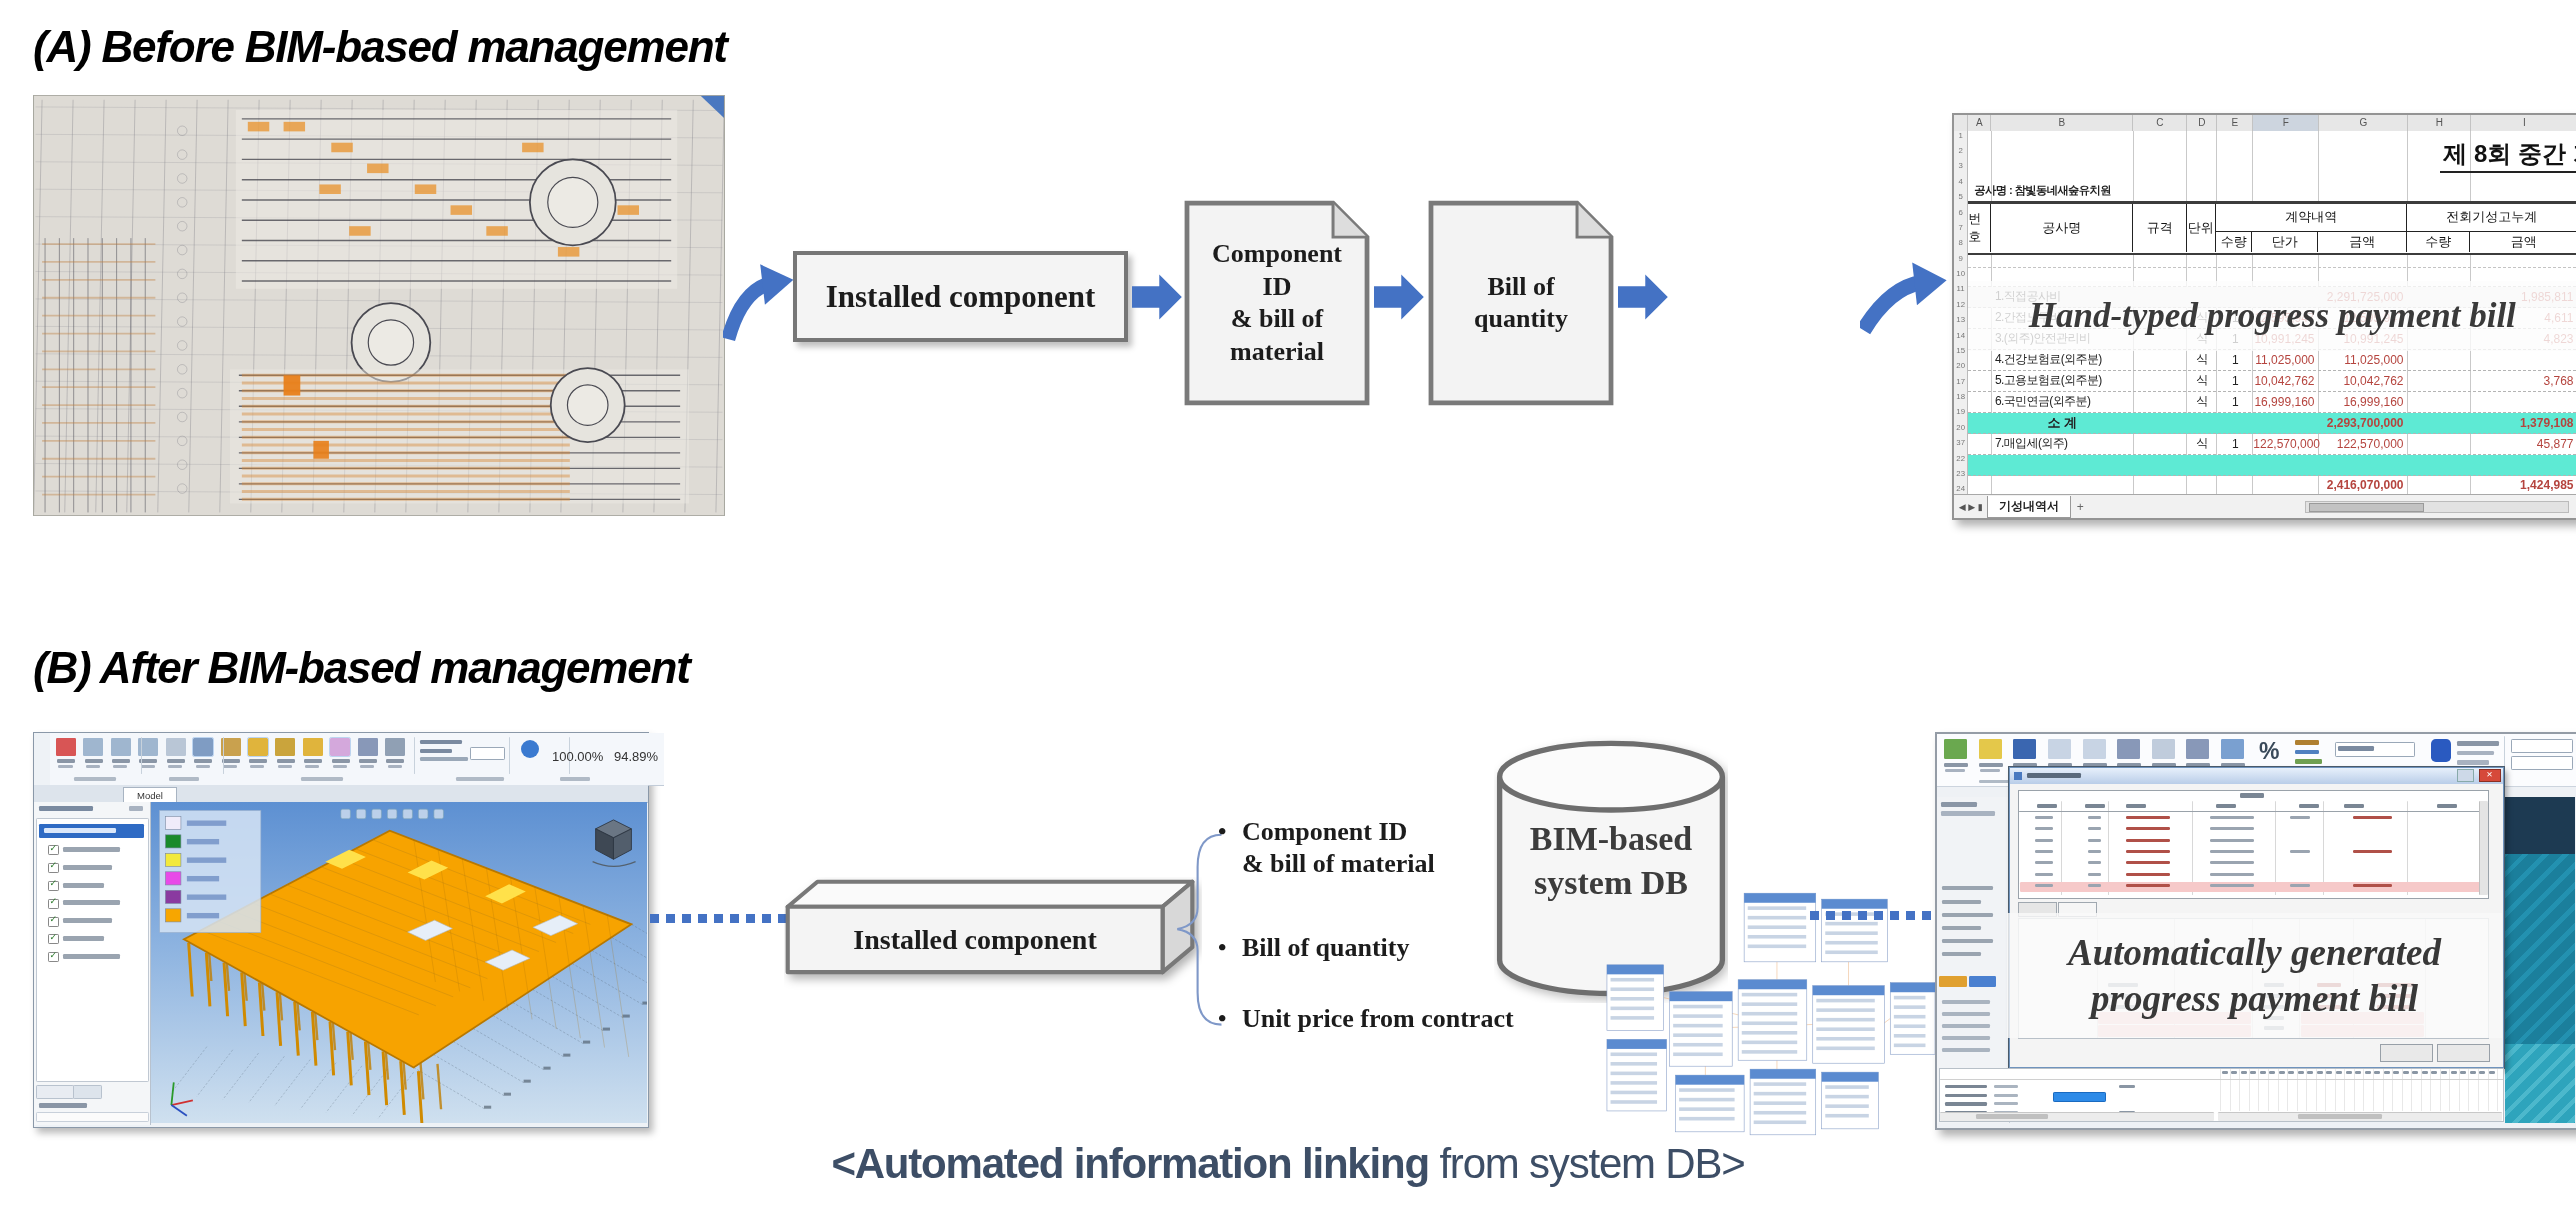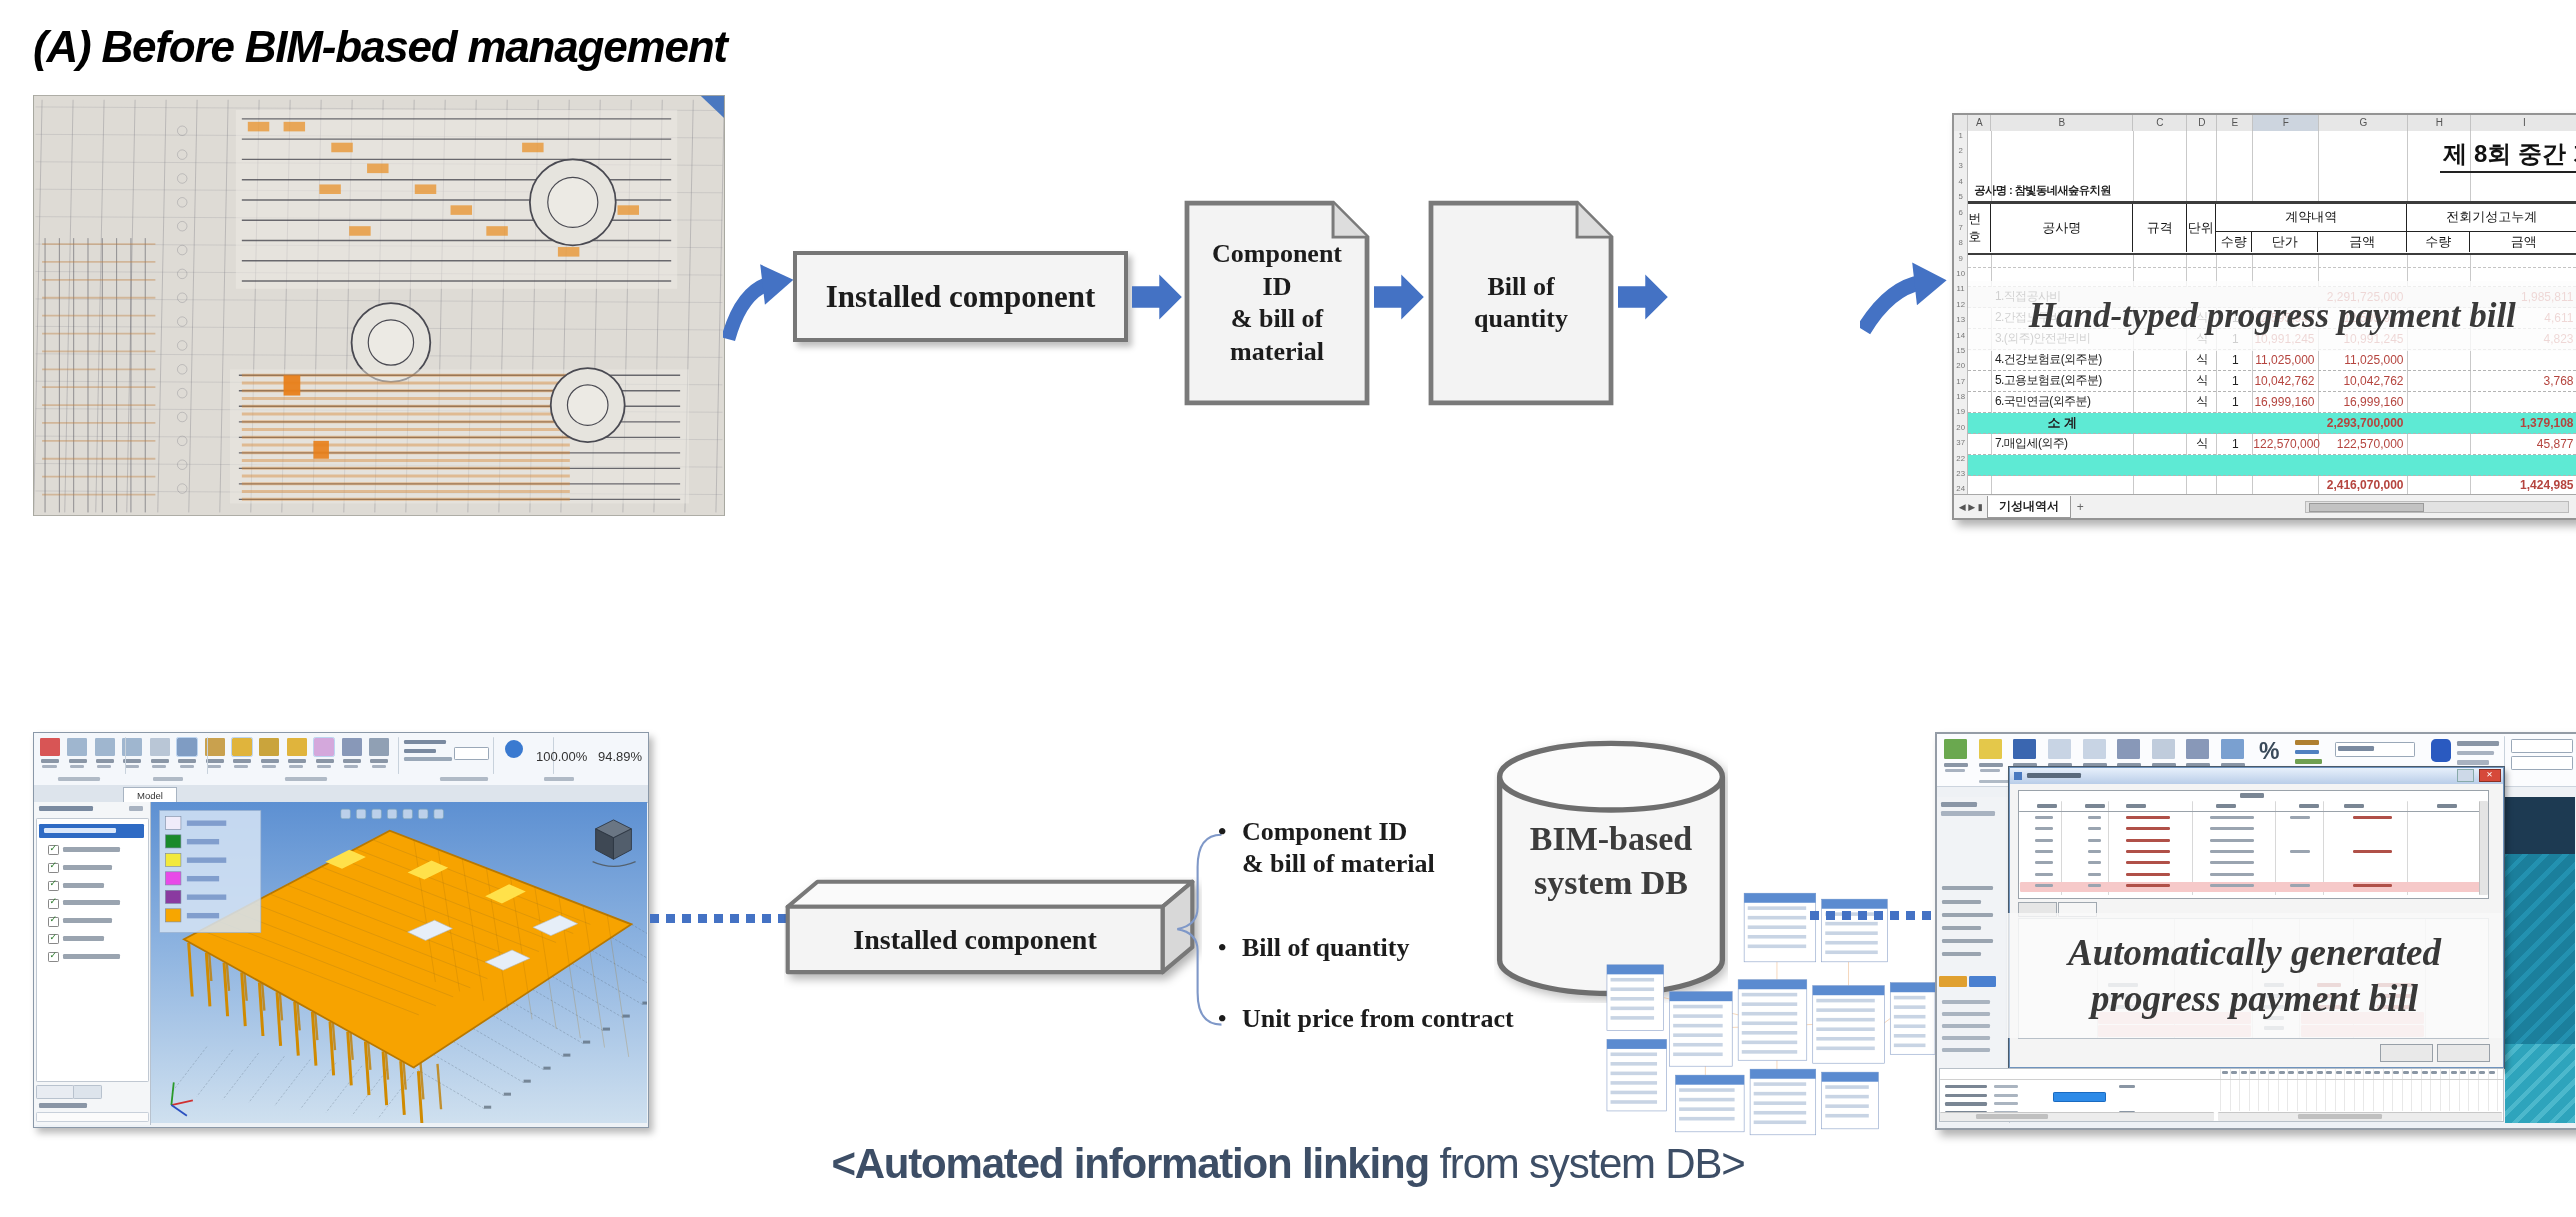--- a/index.html
+++ b/index.html
@@ -51,21 +51,21 @@
       border-top:0.6px solid #a8a8a8;display:flex;align-items:center;}
   .xl-tab{background:#fff;border:0.6px solid #9a9a9a;border-top:none;font-size:12px;font-weight:700;
       color:#222;padding:1.8px 10.7px;margin-left:4.8px;}
   .xl-plus{font-size:12px;color:#666;margin-left:6px;}
   .xl-scroll{margin-left:auto;margin-right:8.4px;width:262px;height:9.5px;background:#e2e2e2;
       border:0.6px solid #bbb;position:relative;}
   .xl-thumb{position:absolute;left:3.6px;top:0.6px;width:113px;height:7.2px;background:#c2c2c2;border:0.6px solid #9a9a9a;}
   
   .bim{left:33px;top:732px;width:614px;height:394px;background:#eef2f6;border:1.8px solid #8a98a8;
        box-shadow:3.6px 4.8px 7.2px rgba(0,0,0,.28);}
-  .bim-toolbar{position:absolute;left:0;top:0;width:614px;height:52px;background:#f4f7fb;
+  .bim-toolbar{position:absolute;left:16px;top:0;width:614px;height:52px;background:#f4f7fb;
        border-bottom:0.6px solid #c2ccd8;}
   .bim-tabstrip{position:absolute;left:0;top:52px;width:614px;height:16.7px;background:#dde4ec;
        border-bottom:0.6px solid #b8c2ce;}
   .bim-tab{position:absolute;left:89px;top:1.8px;width:52px;height:15px;background:#fff;
        border:0.6px solid #a8b4c2;border-bottom:none;font-size:9.5px;color:#333;text-align:center;line-height:15px;}
   .bim-left{position:absolute;left:0;top:69px;width:116px;height:323px;background:#f4f6f8;
        border-right:0.6px solid #b8c2ce;}
   .bim-view{position:absolute;left:117px;top:69px;width:496px;height:321px;
        background:linear-gradient(180deg,#5d90d2 0%,#8db3e0 45%,#cfe0ef 100%);overflow:hidden;}
   .pct{font-size:13px;color:#333;}
@@ -474,20 +474,21 @@
       <span style="font-size:9px;color:#555;margin-left:4.8px;">◀ ▶ ▮</span>
       <span class="xl-tab">기성내역서</span>
       <span class="xl-plus">+</span>
       <span class="xl-scroll">
         <span class="xl-thumb"></span>
         </span>
     </div>
   </div>
 
 
+  <div class="abs sec-title" style="left:33px;top:643px;">(B) After BIM-based management</div>
 
   <div class="abs bim">
     <div class="bim-toolbar" id="bimToolbar">
         <span class="dash" style="left:6px;top:4.8px;width:20px;height:18px;background:#d85555;"></span>
         <span class="dash" style="left:7.2px;top:26px;width:18px;height:3.6px;background:#8a96a6"></span>
         <span class="dash" style="left:8.4px;top:32px;width:14.3px;height:3px;background:#a8b2c0"></span>
         <span class="dash" style="left:33px;top:4.8px;width:20px;height:18px;background:#9fb6cf;"></span>
         <span class="dash" style="left:35px;top:26px;width:18px;height:3.6px;background:#8a96a6"></span>
         <span class="dash" style="left:36px;top:32px;width:14.3px;height:3px;background:#a8b2c0"></span>
         <span class="dash" style="left:61px;top:4.8px;width:20px;height:18px;background:#9fb6cf;"></span>

